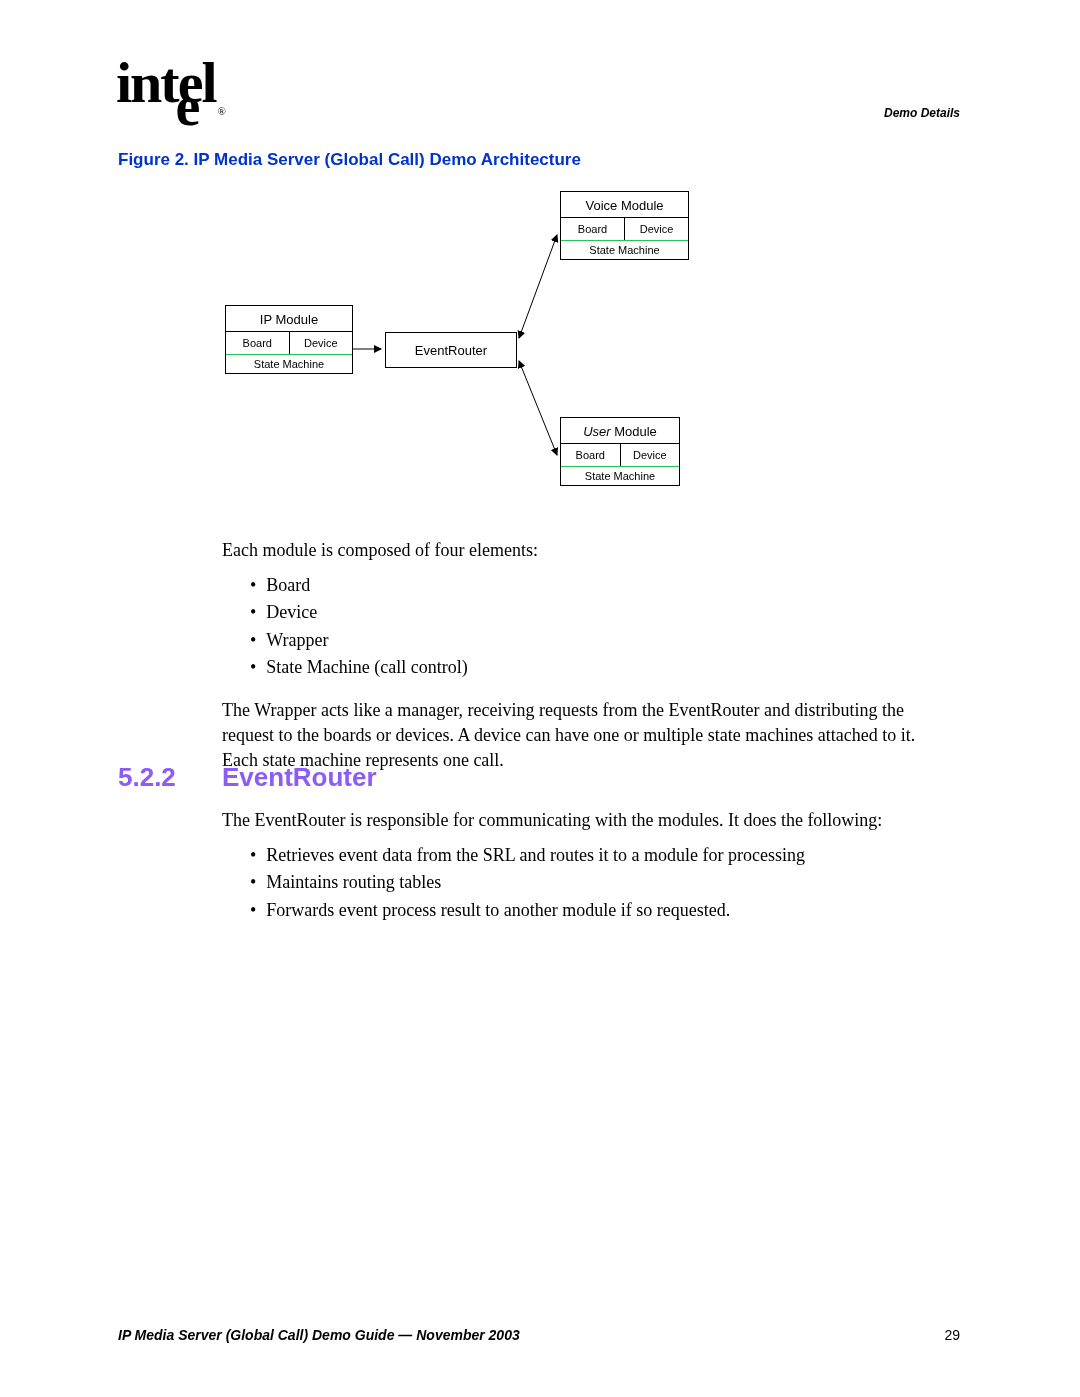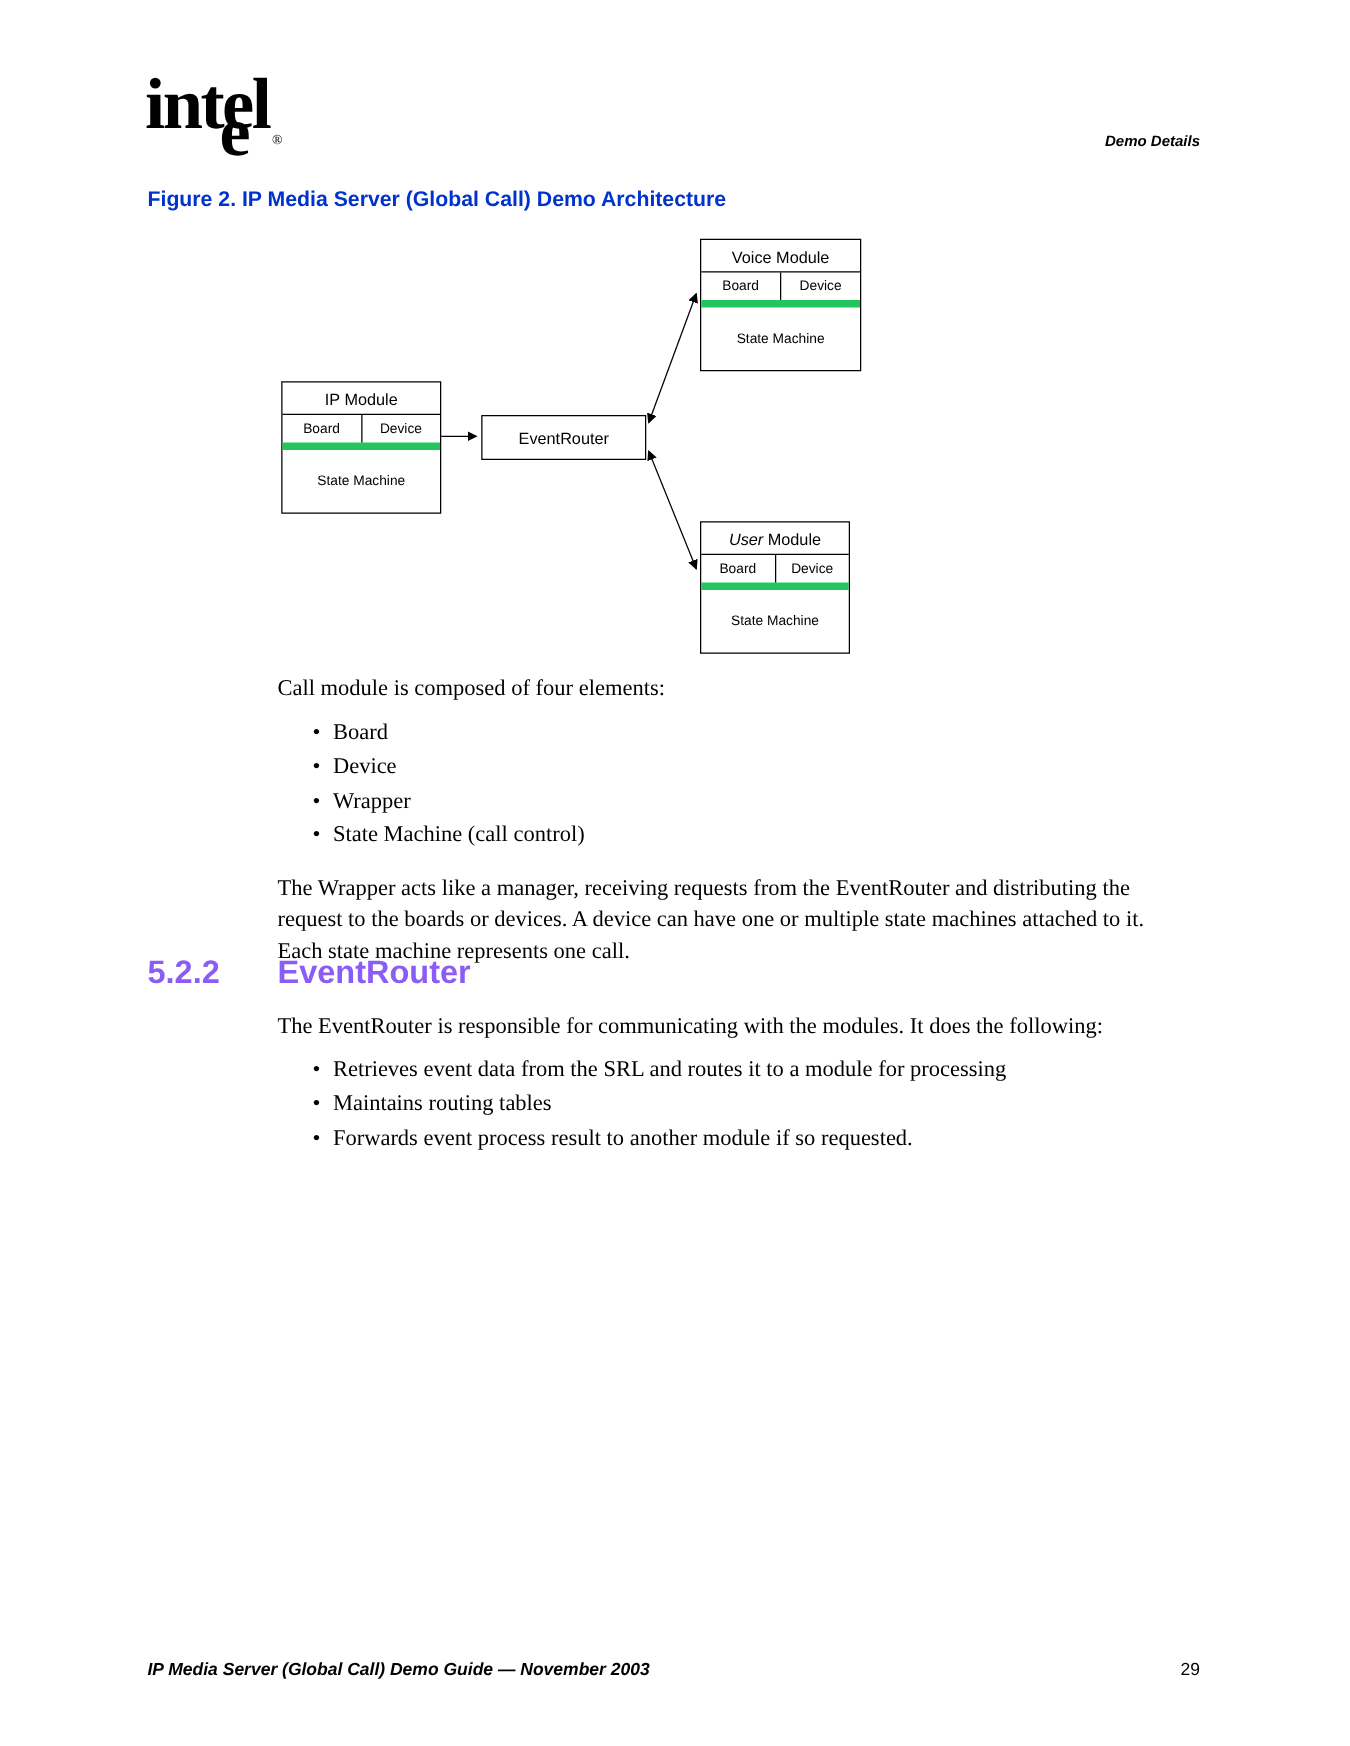--- a/index.html
+++ b/index.html
@@ -97,22 +97,22 @@
     border-top: 1px solid #000;
   }
   .module .cell {
     flex: 1;
     border-right: 1px solid #000;
     padding: 5px 4px;
     font-size: 11px;
   }
   .module .cell:last-child { border-right: none; }
   .module .state {
-    border-top: 6px solid #22c55e;
-    padding: 19px 4px;
+    border-top: 1px solid #22c55e;
+    padding: 3px 4px;
     font-size: 11px;
   }
 
   .ip-module   { left: 0;   top: 120px; width: 128px; }
   .voice-module{ left: 335px; top: 6px;  width: 129px; }
   .user-module { left: 335px; top: 232px; width: 120px; }
 
   .eventrouter {
     position: absolute;
     left: 160px;
@@ -252,21 +252,21 @@
         <div class="cell">Board</div>
         <div class="cell">Device</div>
       </div>
       <div class="state">State Machine</div>
     </div>
 
     <div class="eventrouter">EventRouter</div>
   </div>
 
   <div class="body-text">
-    <p>Call module is composed of four elements:</p>
+    <p>Each module is composed of four elements:</p>
     <ul>
       <li>Board</li>
       <li>Device</li>
       <li>Wrapper</li>
       <li>State Machine (call control)</li>
     </ul>
     <p>The Wrapper acts like a manager, receiving requests from the EventRouter and distributing the request to the boards or devices. A device can have one or multiple state machines attached to it. Each state machine represents one call.</p>
   </div>
 
   <div class="section-row">

